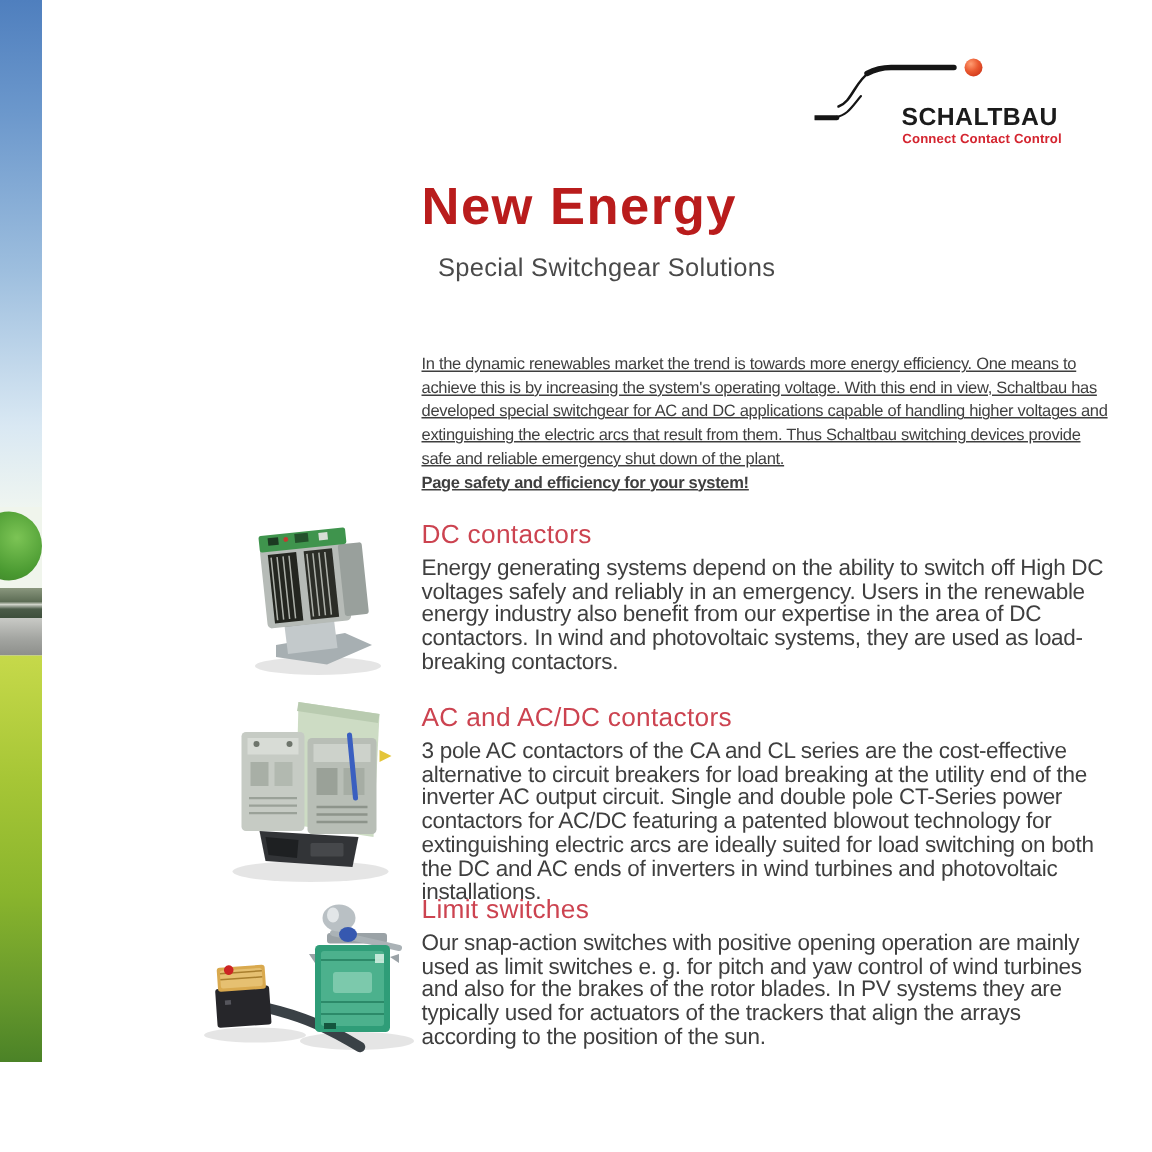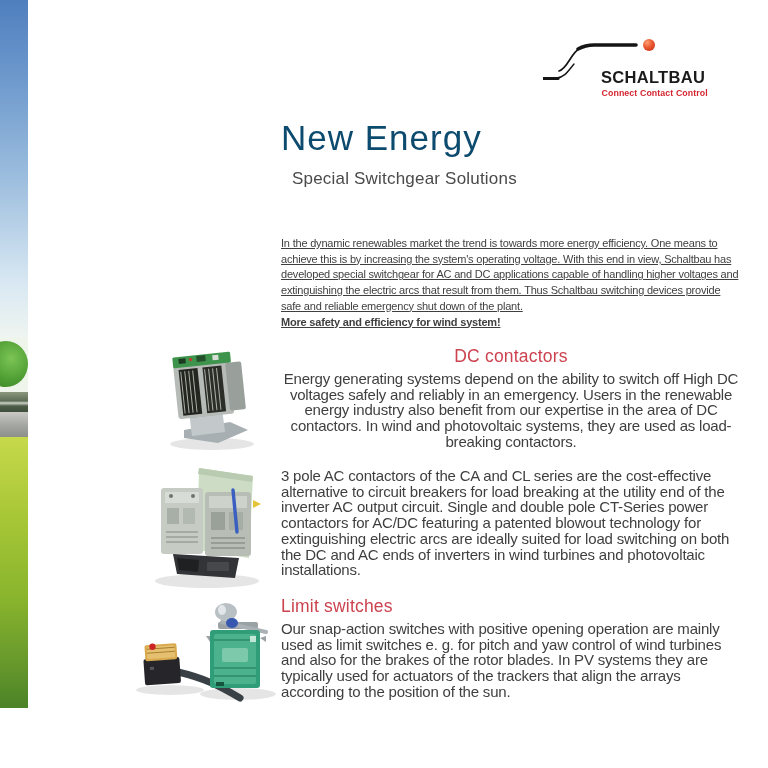--- a/index.html
+++ b/index.html
@@ -16,32 +16,32 @@
     background:radial-gradient(circle at 62% 38%,#7cc455 0%,#4a9a31 60%,#3a7d27 100%);}
   .strip .treeline{position:absolute;left:0;top:392px;width:100%;height:20px;
     background:linear-gradient(180deg,#8a977e 0%,#5d6d55 45%,#cfd3c9 55%,#4c5c49 70%,#3e4f3c 100%);}
   .strip .road{position:absolute;left:0;top:412px;width:100%;height:25px;
     background:linear-gradient(180deg,#c9cac6 0%,#a3a5a1 55%,#8d8f8b 100%);}
   .strip .grass{position:absolute;left:0;top:437px;width:100%;height:331px;
     background:linear-gradient(180deg,#c6d94a 0%,#a6c636 25%,#8ab52d 48%,#67992c 68%,#477f26 84%,#2e6a1f 100%);}
   
   .logo{position:absolute;left:543px;top:34px;width:172px;height:70px;}
   
-  .title{position:absolute;left:281px;top:118px;margin:0;font-size:35px;font-weight:400;
-    letter-spacing:1px;color:#0c4a6e;}
+  .title{position:absolute;left:281px;top:118px;margin:0;font-size:35px;font-weight:700;
+    letter-spacing:1px;color:#b91c1c;}
   .subtitle{position:absolute;left:281px;top:158px;margin:11px;font-size:17px;font-weight:400;
     letter-spacing:.2px;color:#4a4a4a;}
   .intro{position:absolute;left:281px;top:236px;width:460px;font-size:11px;line-height:15.7px;
     letter-spacing:-.2px;color:#3f3f3f;text-decoration:underline;}
   .intro p{margin:0;}
   .intro .emph{font-weight:700;}
   .section-text{position:absolute;left:281px;width:460px;}
   .section-text h3{margin:0 0 4px 0;font-size:17.5px;font-weight:400;letter-spacing:.2px;color:#cc4350;}
   .section-text p{margin:0;font-size:15px;line-height:15.7px;letter-spacing:-.2px;color:#3f3f3f;}
-  .sec1-text{top:346px;text-align:center;}
+  .sec1-text{top:346px;}
   .sec2-text{top:468px;}
   .sec3-text{top:596px;}
   .prod{position:absolute;}
   .prod1{left:156px;top:350px;width:108px;height:102px;}
   .prod2{left:141px;top:460px;width:134px;height:130px;}
   .prod3{left:126px;top:596px;width:154px;height:112px;}
   
   .footer{position:absolute;left:560px;top:718px;width:190px;display:flex;align-items:flex-end;
     gap:13px;font-size:9.5px;color:#999999;letter-spacing:.2px;}
   .footer .sep{color:#999999;font-weight:700;}
@@ -81,21 +81,21 @@
       <text x="58" y="49" font-family="Liberation Sans, sans-serif" font-size="16.5" font-weight="700" fill="#1b1b1b" letter-spacing="0.3">SCHALTBAU</text>
       <text x="58.5" y="61.5" font-family="Liberation Sans, sans-serif" font-size="8.8" font-weight="700" fill="#d42530" letter-spacing="0.1">Connect Contact Control</text>
     </svg>
   </div>
 
   <h1 class="title">New Energy</h1>
   <h2 class="subtitle">Special Switchgear Solutions</h2>
 
   <div class="intro">
     <p>In the dynamic renewables market the trend is towards more energy efficiency. One means to achieve this is by increasing the system's operating voltage. With this end in view, Schaltbau has developed special switchgear for AC and DC applications capable of handling higher voltages and extinguishing the electric arcs that result from them. Thus Schaltbau switching devices provide safe and reliable emergency shut down of the plant.</p>
-    <p class="emph">More safety and efficiency for wind system!</p>
+    <p class="emph">Page safety and efficiency for your system!</p>
   </div>
 
   <div class="prod prod1">
     <svg width="108" height="102" viewBox="0 0 108 102">
       <ellipse cx="56" cy="94" rx="42" ry="6" fill="#000000" opacity="0.10"></ellipse>
 
       <path d="M28 80 L74 72 L92 80 L62 93 L28 88 Z" fill="#a7afb2"></path>
       <path d="M33 62 L66 58 L69 82 L36 86 Z" fill="#c3c9cb"></path>
       <path d="M33 62 L66 58 L67 64 L34 68 Z" fill="#8f979a"></path>
       <g transform="rotate(-6 52 42)">
@@ -145,20 +145,21 @@
       <circle cx="52" cy="36" r="2" fill="#6e756c"></circle>
 
       <path d="M112 40 L120 44 L112 48 Z" fill="#e4c53a"></path>
 
       <path d="M32 94 L98 98 L94 118 L36 114 Z" fill="#323437"></path>
       <path d="M36 98 L58 100 L57 112 L38 110 Z" fill="#1e2022"></path>
       <rect x="66" y="102" width="22" height="9" rx="1" fill="#46484b"></rect>
     </svg>
   </div>
   <div class="section-text sec2-text">
+    <h3>AC and AC/DC contactors</h3>
     <p>3 pole AC contactors of the CA and CL series are the cost-effective alternative to circuit breakers for load breaking at the utility end of the inverter AC output circuit. Single and double pole CT-Series power contactors for AC/DC featuring a patented blowout technology for extinguishing electric arcs are ideally suited for load switching on both the DC and AC ends of inverters in wind turbines and photovoltaic installations.</p>
   </div>
 
   <div class="prod prod3">
     <svg width="154" height="112" viewBox="0 0 154 112">
       <ellipse cx="44" cy="94" rx="34" ry="5" fill="#000000" opacity="0.10"></ellipse>
       <ellipse cx="112" cy="98" rx="38" ry="6" fill="#000000" opacity="0.10"></ellipse>
 
       <path d="M52 76 C78 82 94 90 114 102" stroke="#3a4146" stroke-width="7" stroke-linecap="round" fill="none"></path>
 

